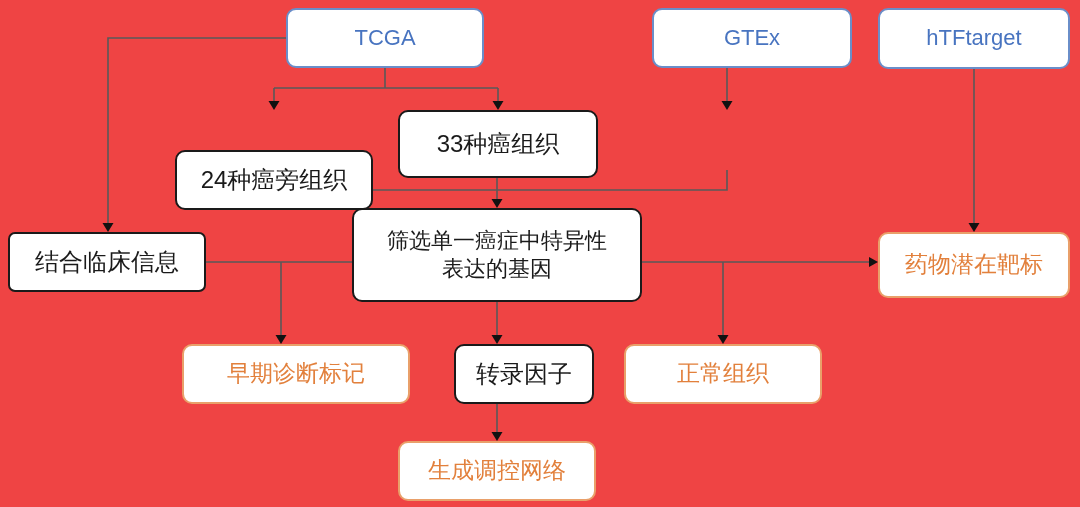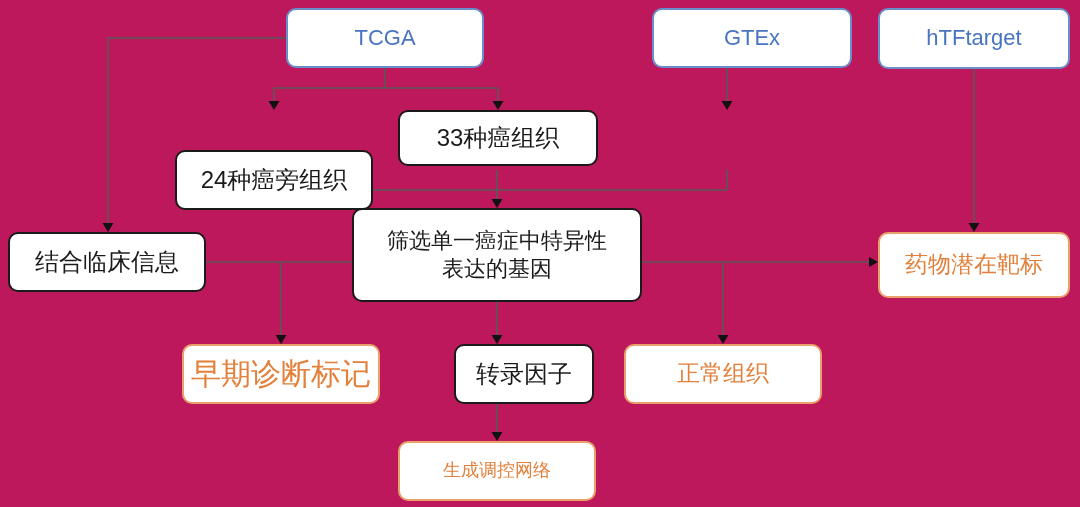--- a/index.html
+++ b/index.html
@@ -7,21 +7,21 @@
     padding: 0;
     background: #ffffff;
   }
   body {
     font-family: "Liberation Sans", "DejaVu Sans", sans-serif;
   }
   #canvas {
     position: relative;
     width: 1080px;
     height: 507px;
-    background: #be185d;
+    background: #ef4444;
     overflow: hidden;
   }
   #edges {
     position: absolute;
     left: 0;
     top: 0;
     width: 1080px;
     height: 507px;
     pointer-events: none;
   }
@@ -84,22 +84,22 @@
       <polygon points="497,344 491.5,335 502.5,335" fill="#111111"></polygon>
       <path d="M 974,68 L 974,226" fill="none" stroke="#595959" stroke-width="1.6"></path>
       <polygon points="974,232 968.5,223 979.5,223" fill="#111111"></polygon>
       <path d="M 497,404 L 497,435" fill="none" stroke="#595959" stroke-width="1.6"></path>
       <polygon points="497,441 491.5,432 502.5,432" fill="#111111"></polygon>
     </svg>
 <div class="node blue" style="left: 286px; top: 8px; width: 198px; height: 60px; font-size: 22px;"><span class="label">TCGA</span></div>
     <div class="node blue" style="left: 652px; top: 8px; width: 200px; height: 60px; font-size: 22px;"><span class="label">GTEx</span></div>
     <div class="node blue" style="left: 878px; top: 8px; width: 192px; height: 61px; font-size: 22px;"><span class="label">hTFtarget</span></div>
     <div class="node black" style="left: 175px; top: 110px; width: 198px; height: 60px; font-size: 24px; margin-top: 40px;"><span class="label">24种癌旁组织</span></div>
-    <div class="node black" style="left: 398px; top: 110px; width: 200px; height: 56px; font-size: 24px;"><span class="label">33种癌组织</span></div>
-    <div class="node black" style="left: 8px; top: 232px; width: 198px; height: 60px; font-size: 24px;"><span class="label">结合临床信息</span></div>
+    <div class="node black" style="left: 398px; top: 110px; width: 200px; height: 68px; font-size: 24px;"><span class="label">33种癌组织</span></div>
+    <div class="node black" style="left: 8px; top: 232px; width: 198px; height: 60px; font-size: 24px; border-radius: 7px;"><span class="label">结合临床信息</span></div>
     <div class="node black" style="left: 352px; top: 208px; width: 290px; height: 94px; font-size: 22px;"><span class="label">筛选单一癌症中特异性
 表达的基因</span></div>
     <div class="node orange" style="left: 878px; top: 232px; width: 192px; height: 66px; font-size: 23px;"><span class="label">药物潜在靶标</span></div>
-    <div class="node orange" style="left: 182px; top: 344px; width: 198px; height: 60px; font-size: 30px;"><span class="label">早期诊断标记</span></div>
+    <div class="node orange" style="left: 182px; top: 344px; width: 228px; height: 60px; font-size: 23px;"><span class="label">早期诊断标记</span></div>
     <div class="node black" style="left: 428px; top: 344px; width: 140px; height: 60px; font-size: 24px; margin-left: 26px;"><span class="label">转录因子</span></div>
     <div class="node orange" style="left: 624px; top: 344px; width: 198px; height: 60px; font-size: 23px;"><span class="label">正常组织</span></div>
-    <div class="node orange" style="left: 398px; top: 441px; width: 198px; height: 60px; font-size: 18px; font-family: Liberation Serif, serif;"><span class="label">生成调控网络</span></div>
+    <div class="node orange" style="left: 398px; top: 441px; width: 198px; height: 60px; font-size: 23px; font-family: Liberation Serif, serif;"><span class="label">生成调控网络</span></div>
   </div>
 
 </body></html>

